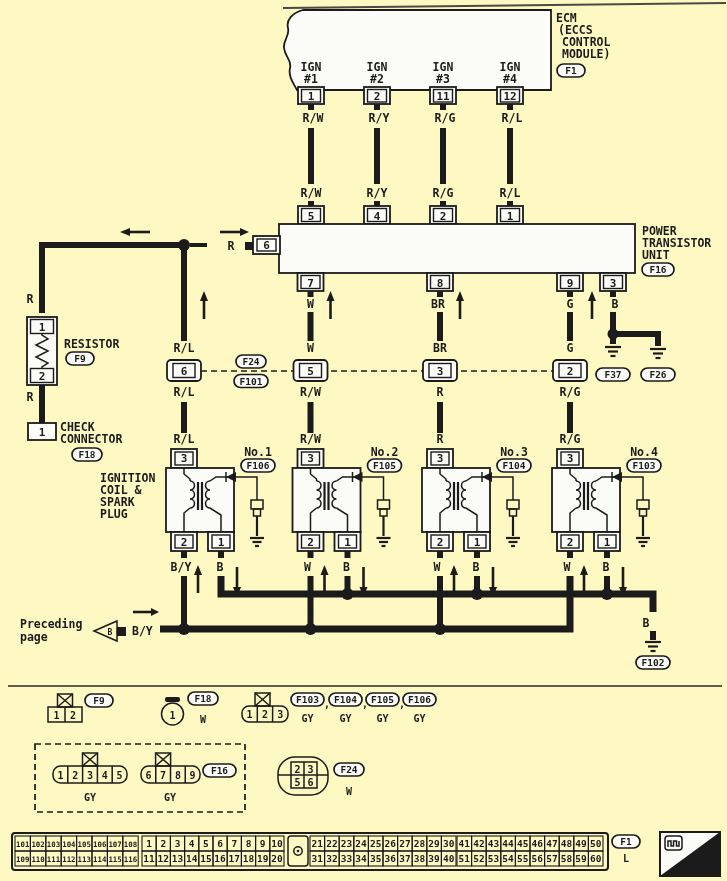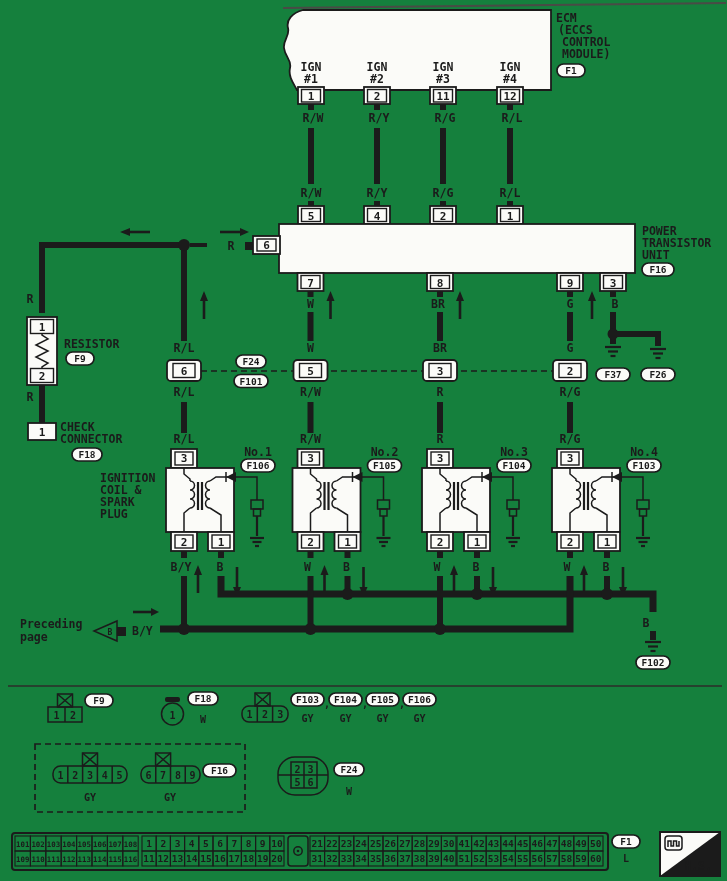--- a/index.html
+++ b/index.html
@@ -1,16 +1,16 @@
 <!DOCTYPE html>
 <html><head>
 <meta charset="utf-8">
 <style>
   html,body{margin:0;padding:0;background:#e8e8e4;}
-  .page{position:relative;width:727px;height:881px;background:#15803d;overflow:hidden;
+  .page{position:relative;width:727px;height:881px;background:#fef9c3;overflow:hidden;
         font-family:"DejaVu Sans Mono",monospace;}
   svg{position:absolute;left:0;top:0;}
   svg text{fill:#1b1b1b;font-family:"DejaVu Sans Mono",monospace;font-weight:bold;}
   .lbl{font-size:11.5px;text-anchor:middle;}
   .lbll{font-size:11.5px;text-anchor:start;}
   .pin{font-size:11px;text-anchor:middle;}
   .oid{font-size:9.5px;text-anchor:middle;}
   .sm{font-size:10px;text-anchor:middle;}
   .tny{font-size:8px;text-anchor:middle;}
   .cellnum{text-anchor:middle;}

